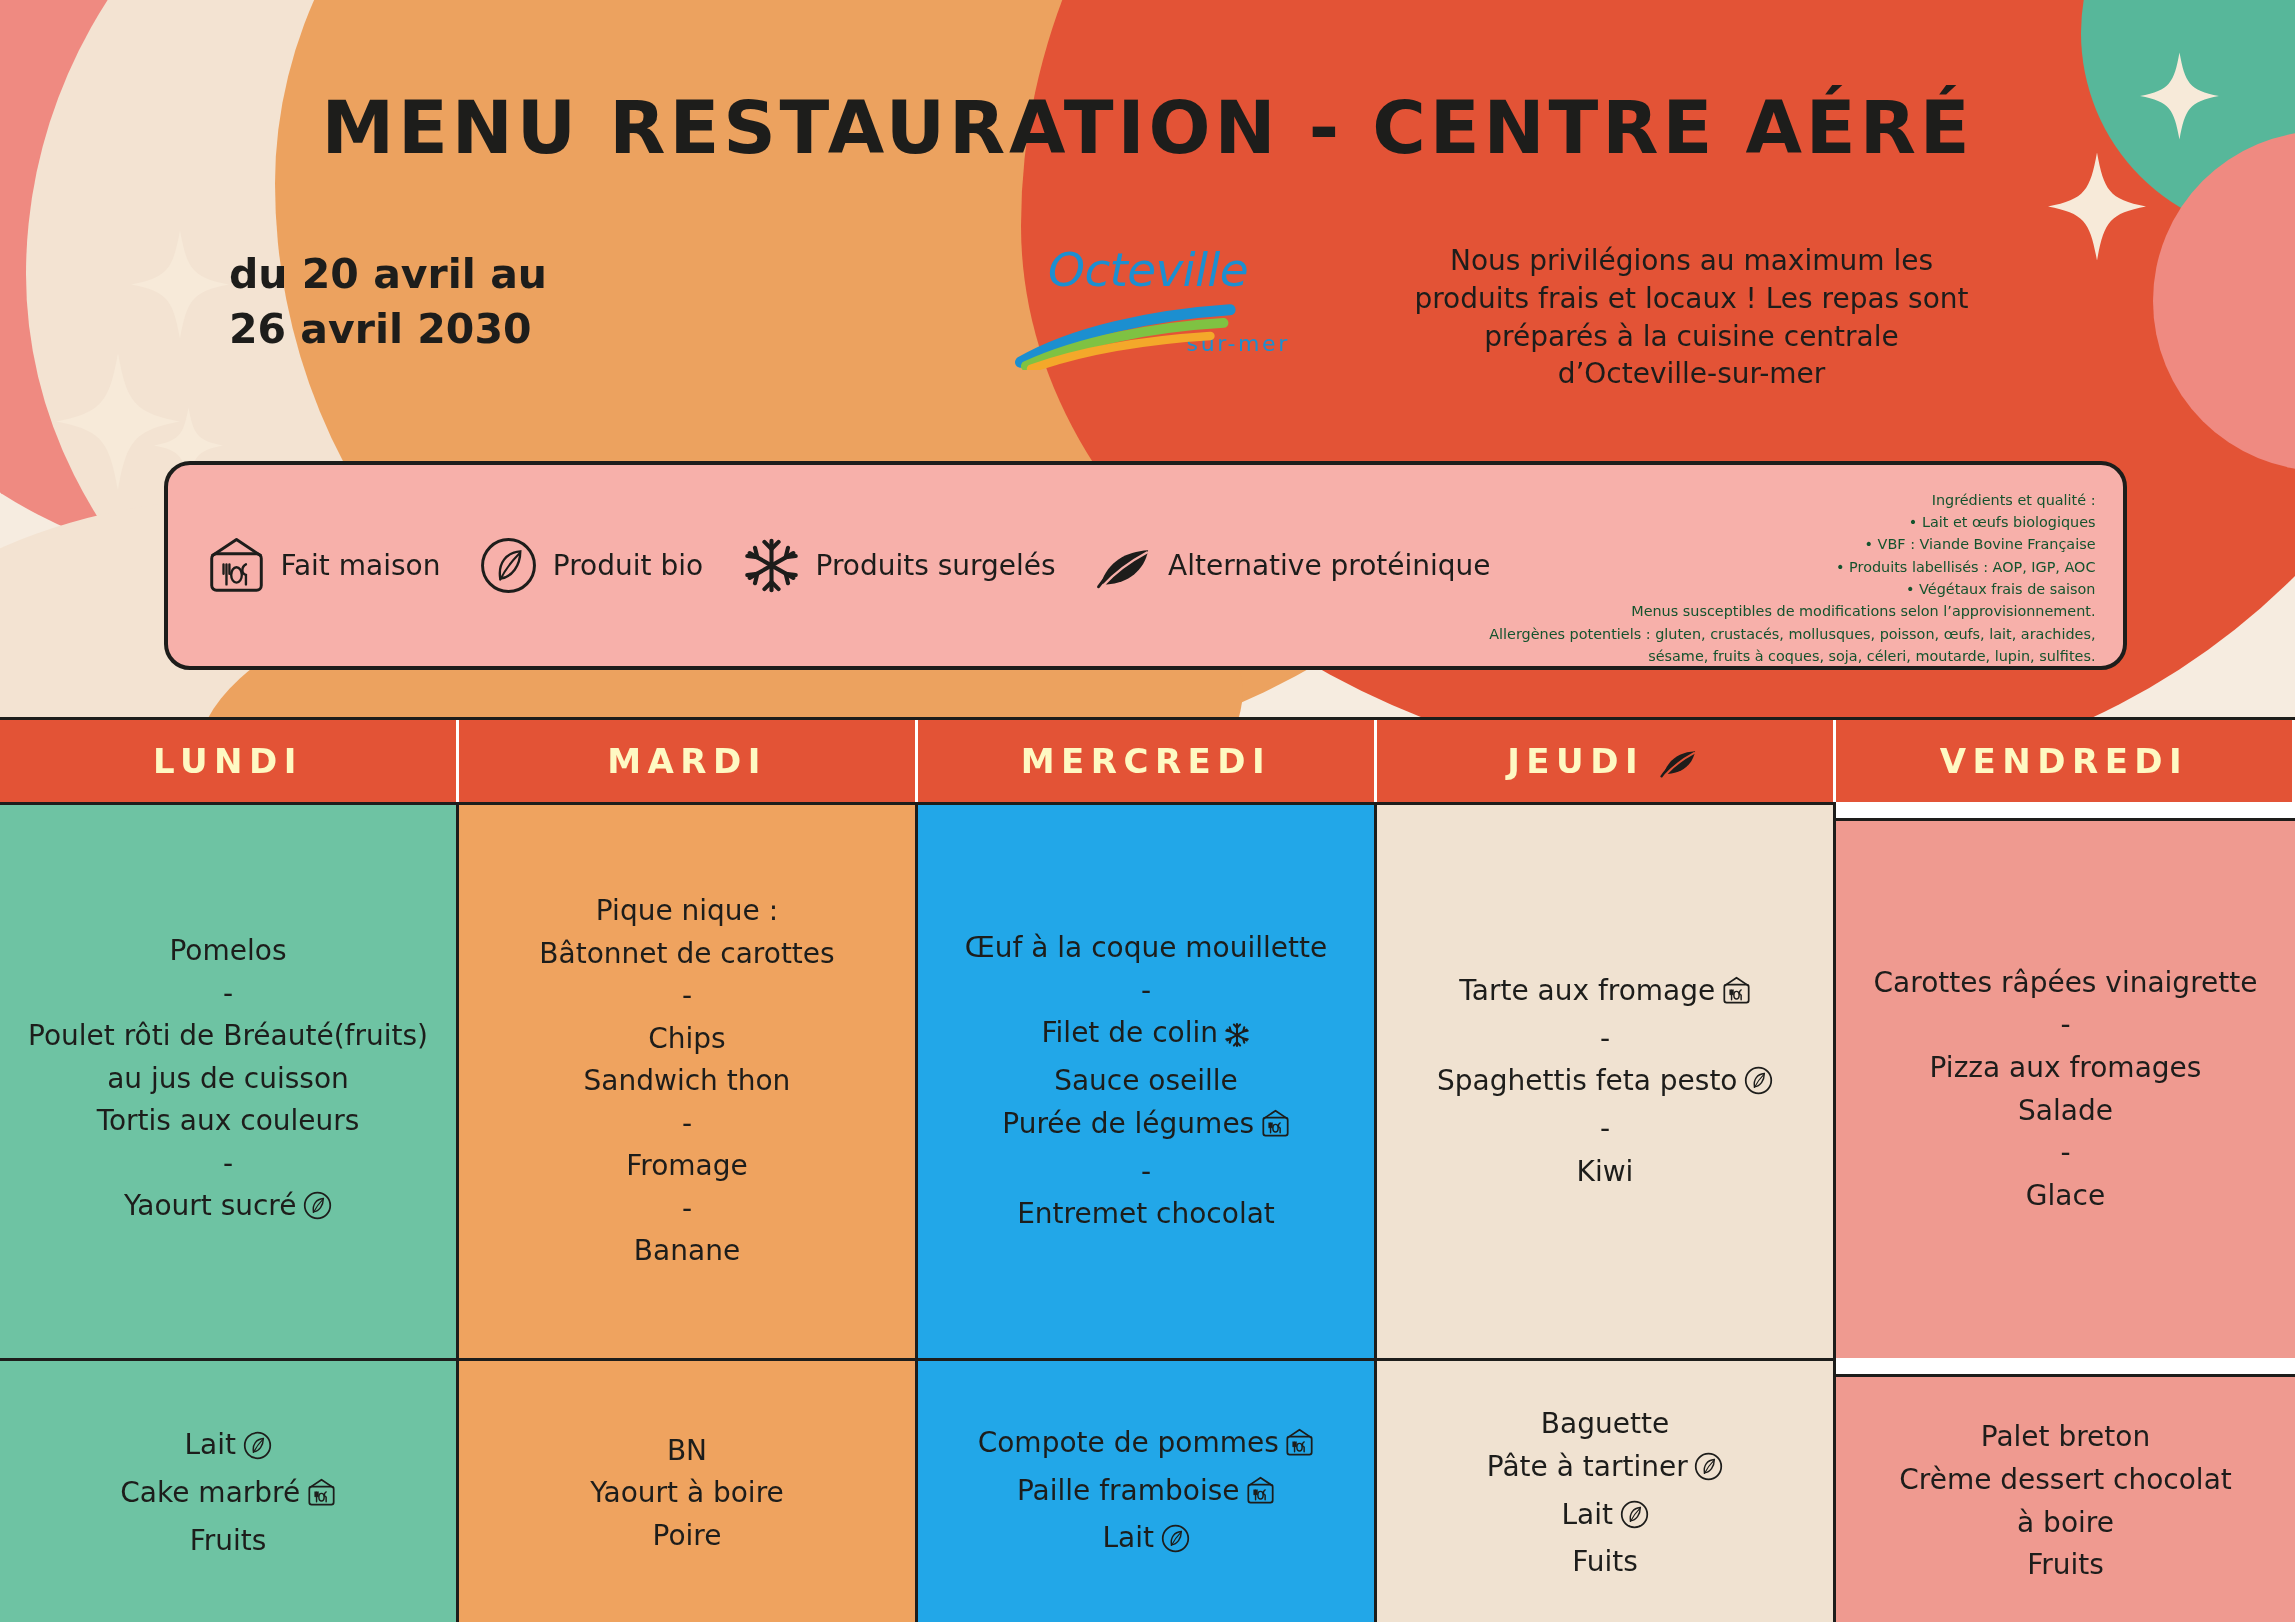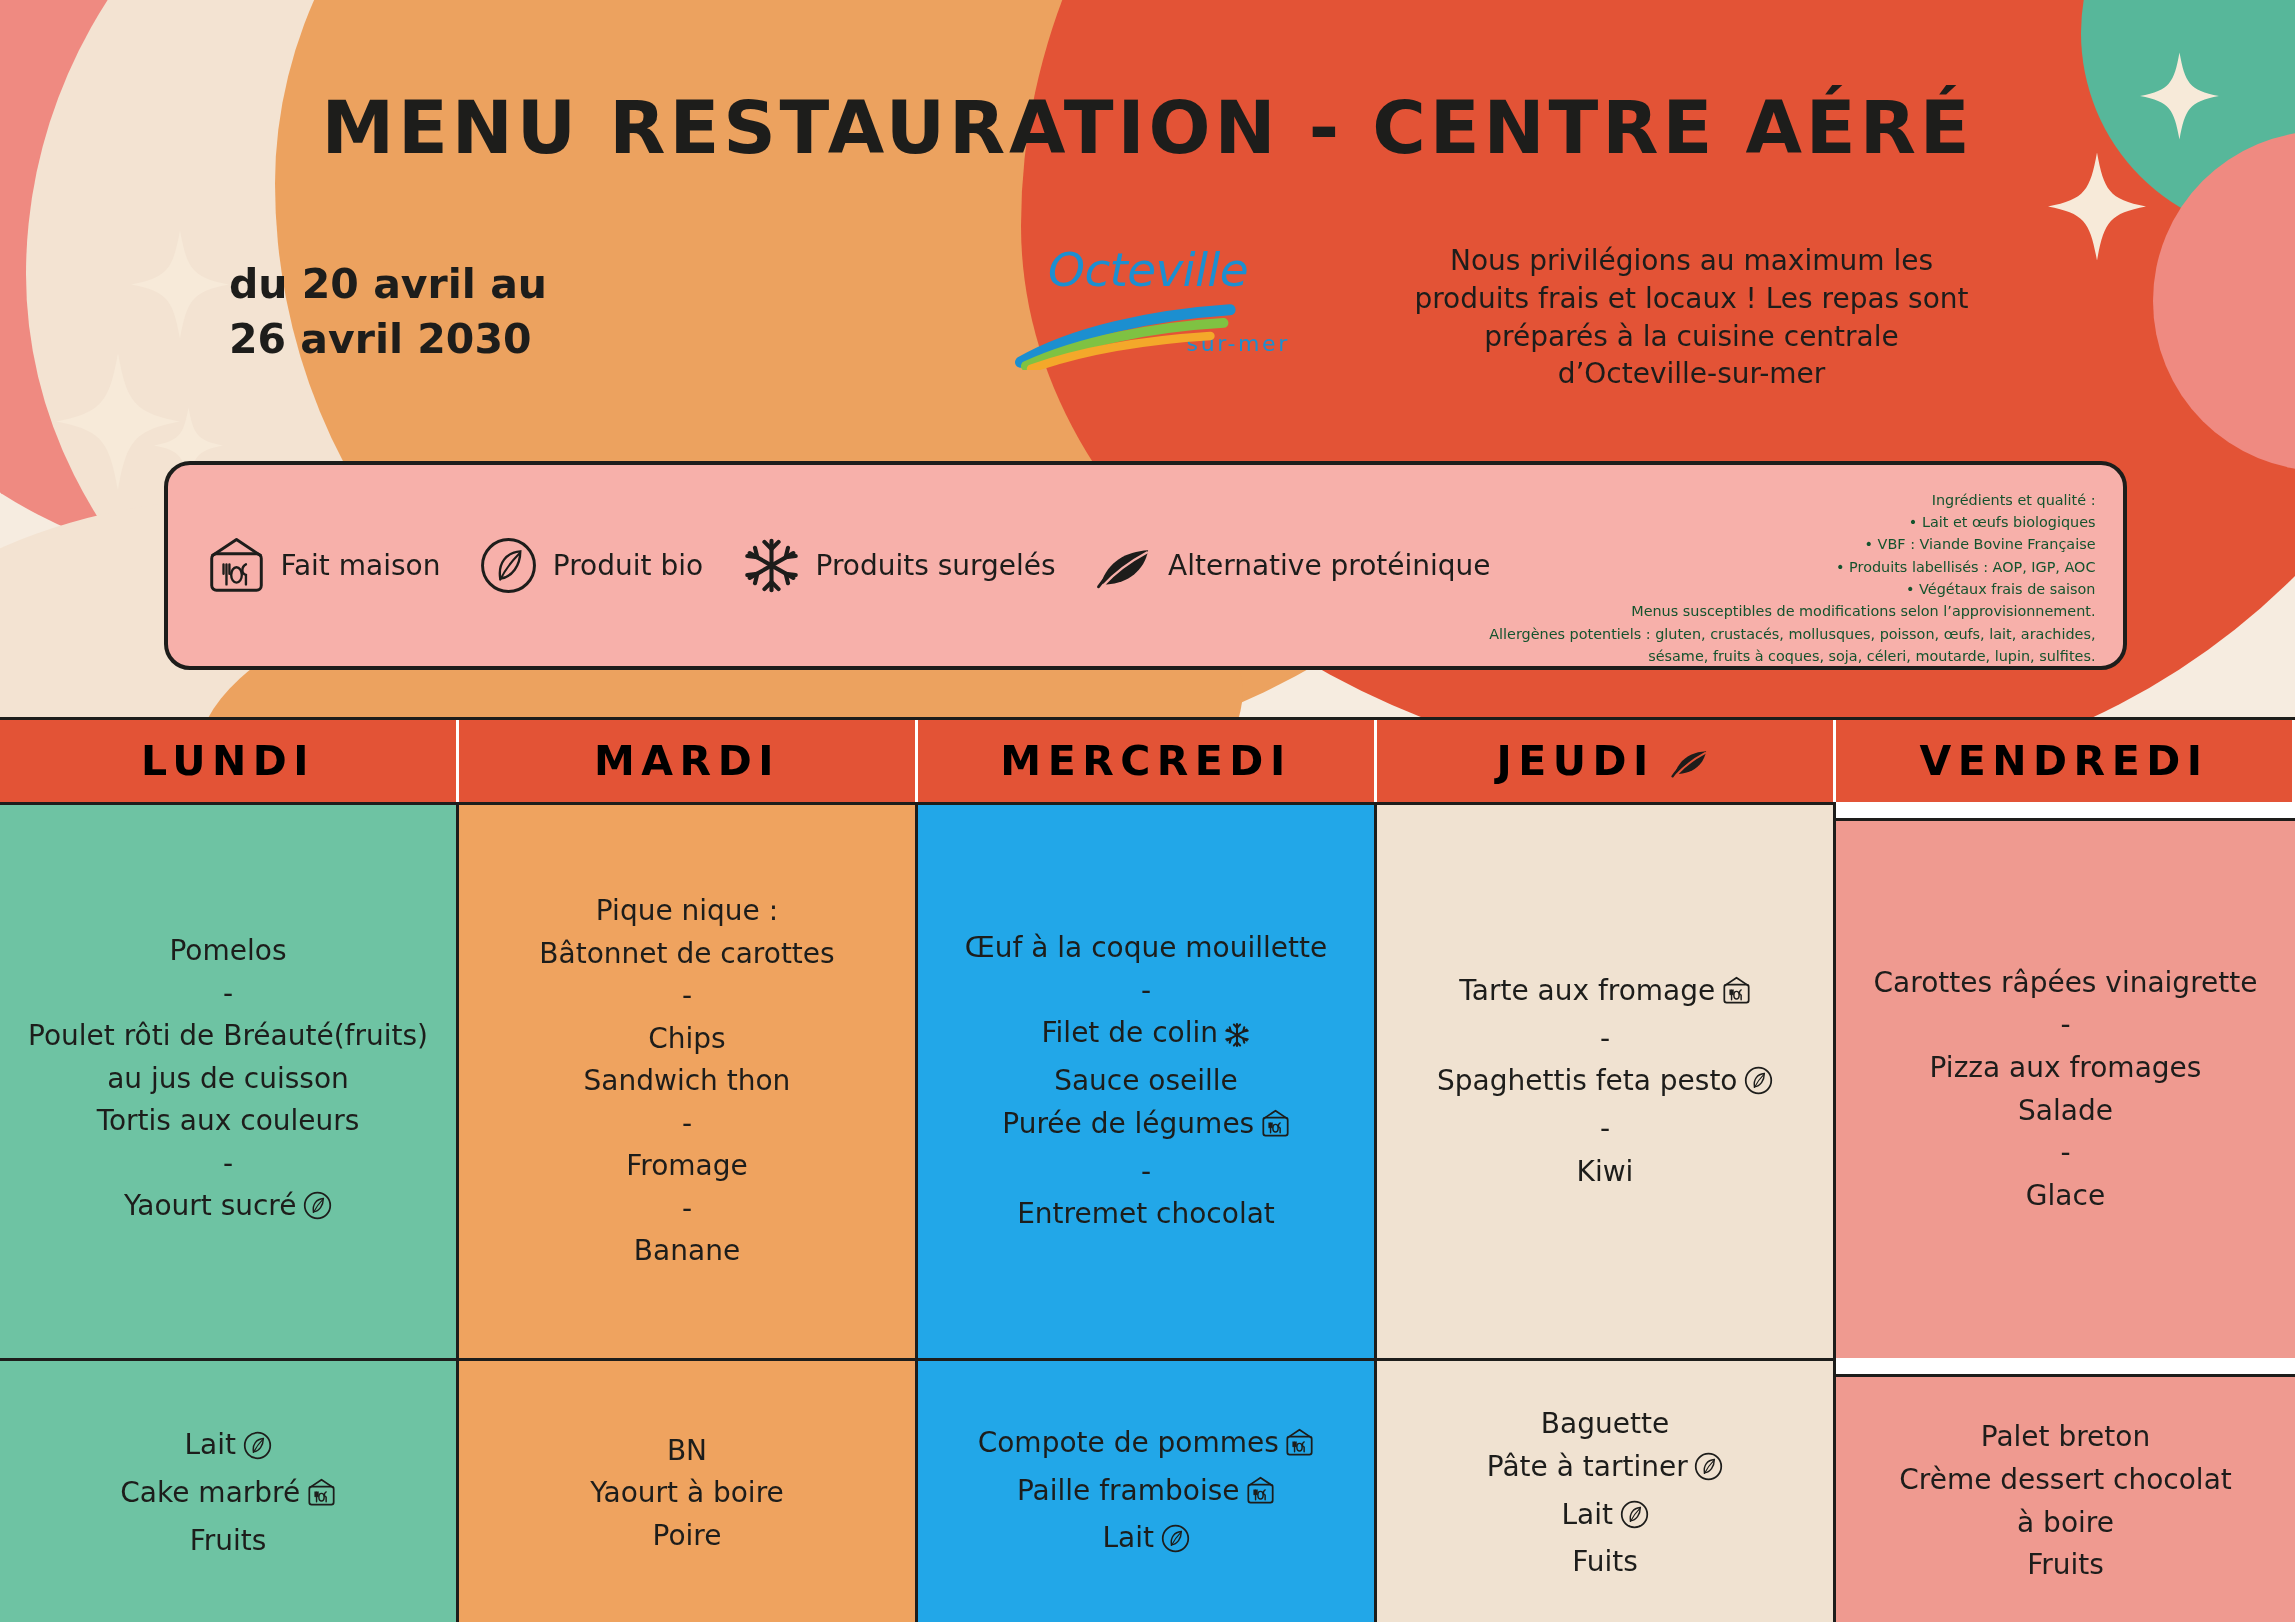--- a/index.html
+++ b/index.html
@@ -89,21 +89,21 @@
     text-align: center;
     font-family: "DejaVu Sans", sans-serif;
     font-weight: bold;
     font-size: 73px;
     letter-spacing: 3.9px;
     color: #1d1d1b;
     white-space: nowrap;
   }
   .header-dates {
     position: absolute;
-    left: 229px; top: 257px;
+    left: 229px; top: 247px;
     font-size: 41px;
     line-height: 1.35;
     color: #1d1d1b;
     font-weight: bold;
   }
 
   .logo-block {
     position: absolute;
     left: 1001px; top: 242px;
     width: 294px;
@@ -183,22 +183,22 @@
     display: grid;
     grid-template-columns: repeat(5, 1fr);
     grid-template-rows: 82px 556px 268px;
     border-top: 3.3px solid #1d1d1b;
   }
   .day-head {
     display: flex;
     align-items: center;
     justify-content: center;
     background: #e35336;
-    color: #000000;
-    font-size: 41px;
+    color: #fef9c3;
+    font-size: 34px;
     font-weight: bold;
     letter-spacing: 6.5px;
     border-right: 3.3px solid #ffffff;
     position: relative;
   }
   .day-head:last-child { border-right: none; }
   .day-head .leaf-badge {
     margin-left: 11.8px;
     display: inline-flex;
   }

